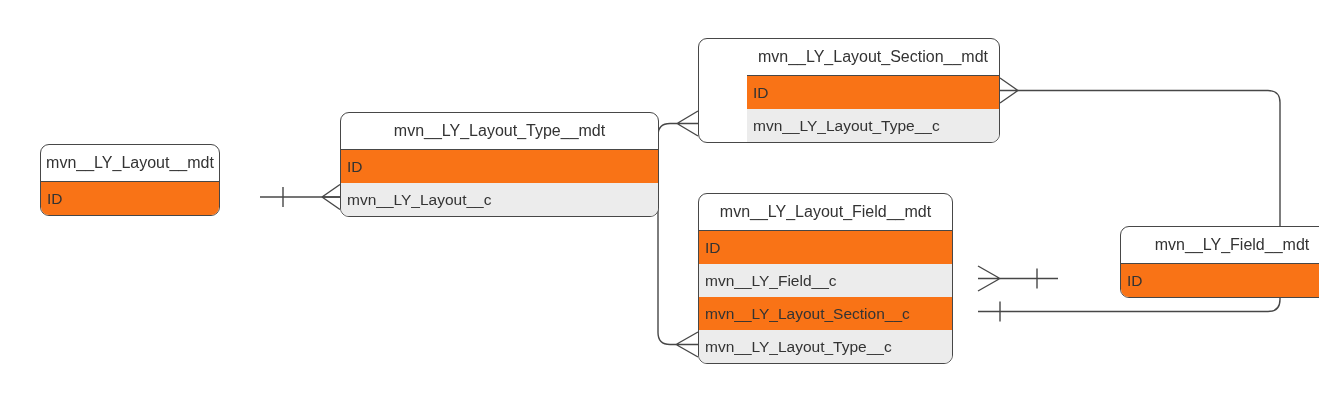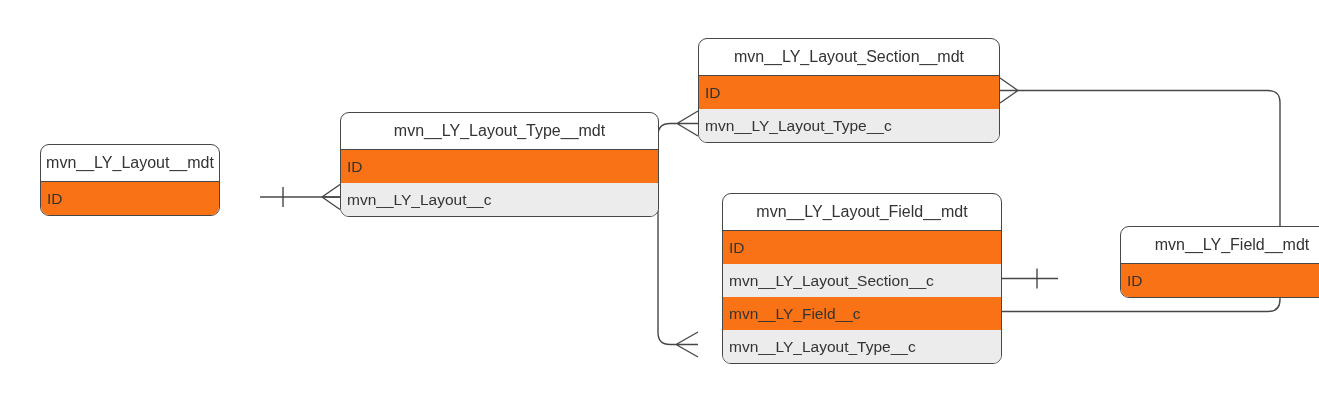--- a/index.html
+++ b/index.html
@@ -82,34 +82,34 @@
   </div>
 
   <div class="entity" style="left:340px;top:112px;width:319px;">
     <div class="title">mvn__LY_Layout_Type__mdt</div>
     <div class="rows">
       <div class="row">ID</div>
       <div class="row">mvn__LY_Layout__c</div>
     </div>
   </div>
 
-  <div class="entity" style="left:698px;top:38px;width:302px;">
+  <div class="entity" style="left:698px;top:38px;width:302px;padding-left:48px;">
     <div class="title">mvn__LY_Layout_Section__mdt</div>
     <div class="rows">
       <div class="row">ID</div>
       <div class="row">mvn__LY_Layout_Type__c</div>
     </div>
   </div>
 
-  <div class="entity" style="left:698px;top:193px;width:280px;margin-left:24px;">
+  <div class="entity" style="left:698px;top:193px;width:255px;">
     <div class="title">mvn__LY_Layout_Field__mdt</div>
     <div class="rows">
       <div class="row">ID</div>
+      <div class="row">mvn__LY_Field__c</div>
       <div class="row">mvn__LY_Layout_Section__c</div>
-      <div class="row">mvn__LY_Field__c</div>
       <div class="row">mvn__LY_Layout_Type__c</div>
     </div>
   </div>
 
   <div class="entity" style="left:1120px;top:226px;width:224px;">
     <div class="title">mvn__LY_Field__mdt</div>
     <div class="rows">
       <div class="row">ID</div>
     </div>
   </div>

